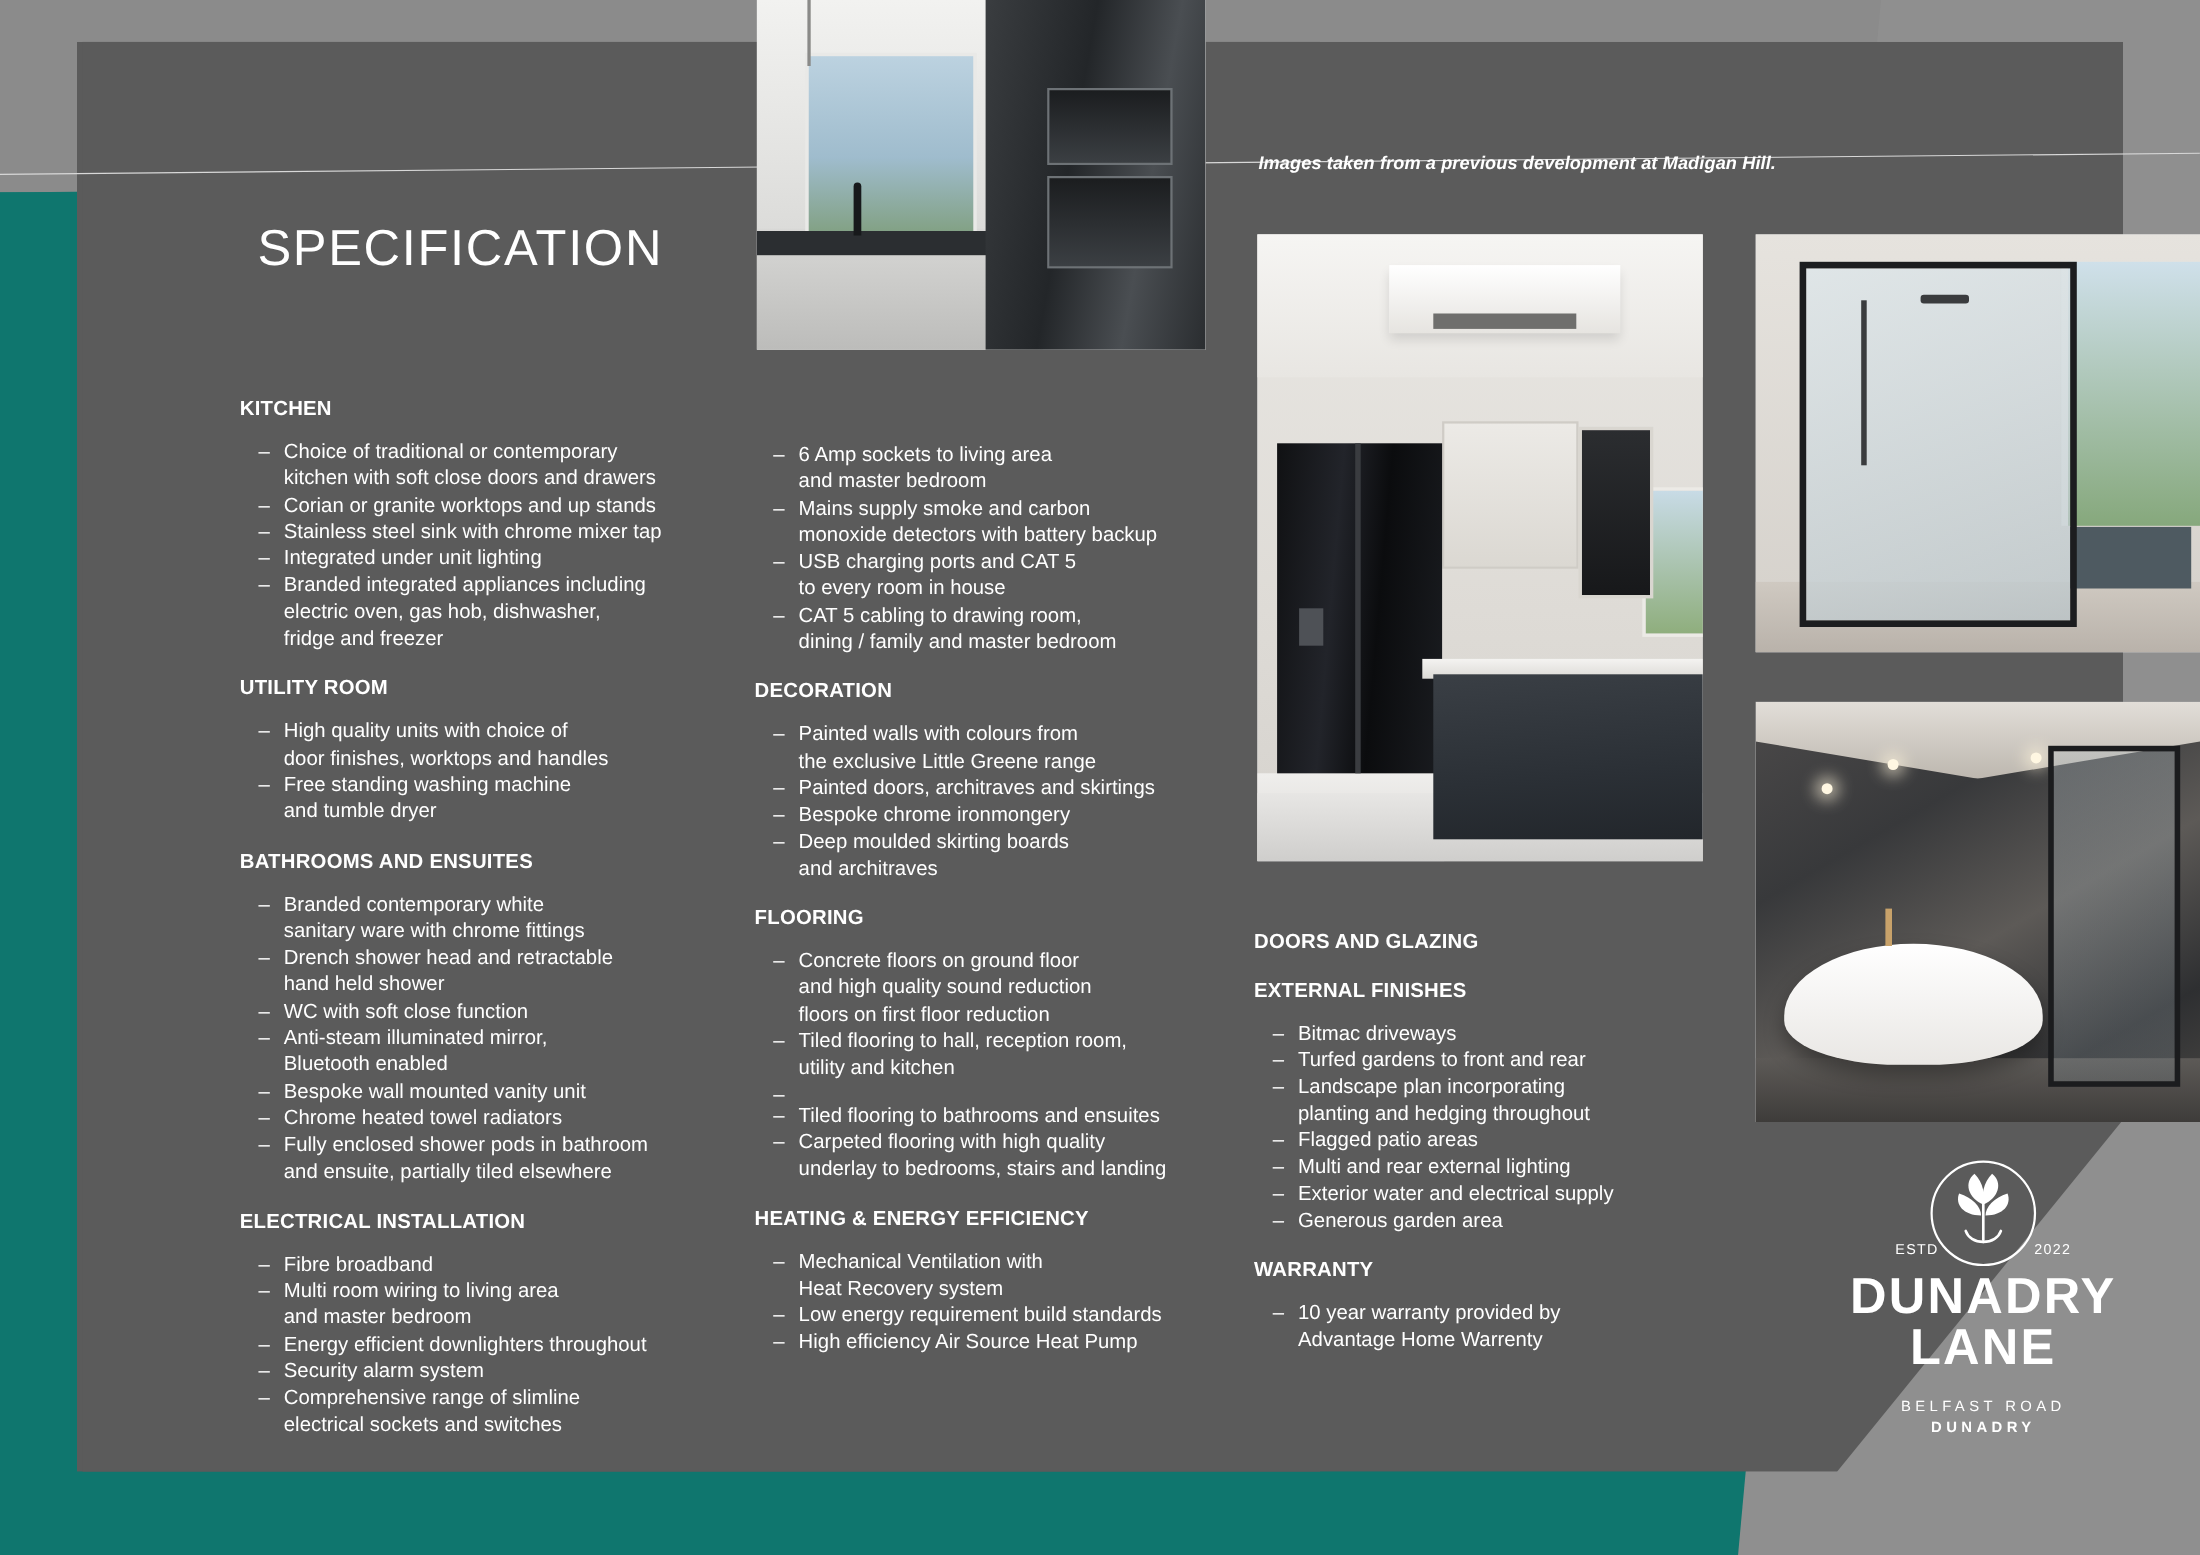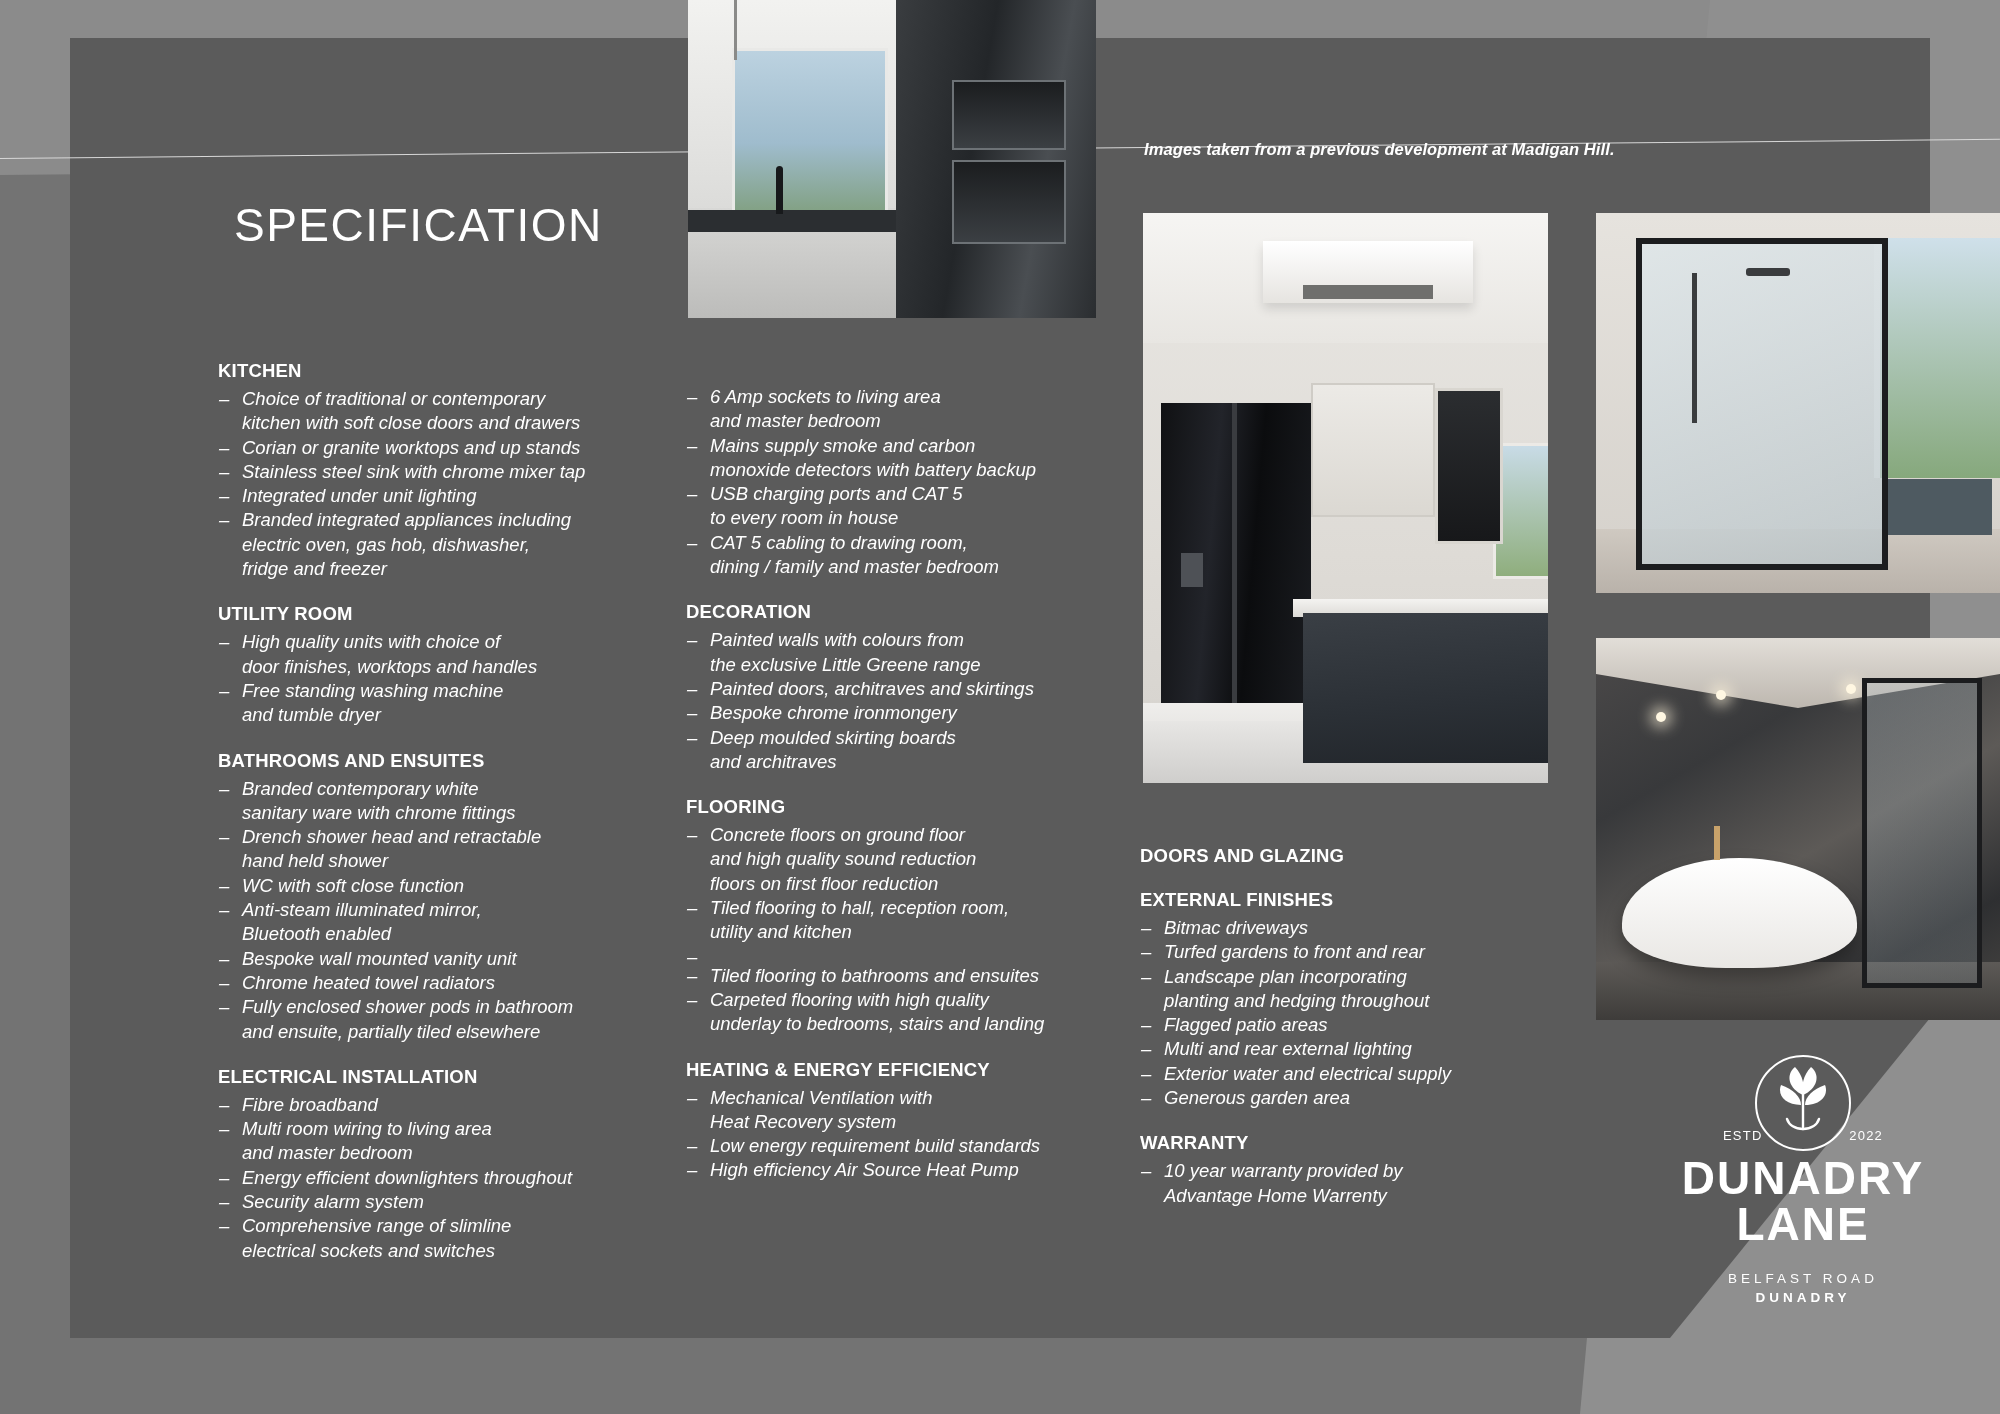--- a/index.html
+++ b/index.html
@@ -12,21 +12,21 @@
     height: 1414px;
     position: relative;
     font-family: "Liberation Sans", sans-serif;
     overflow: hidden;
   }
 
   
   .page {
     position: absolute;
     inset: 0;
-    background: #737373;
+    background: #0f766e;
   }
   .panel-dark {
     position: absolute;
     left: 70px;
     top: 38px;
     width: 1860px;
     height: 1300px;
     background: #5b5b5b;
     clip-path: polygon(0 0, 1860px 0, 1860px 980px, 1600px 1300px, 0 1300px);
   }
@@ -187,23 +187,22 @@
   .sec:last-child { margin-bottom: 0; }
   .sec-head {
     font-size: 18.5px;
     font-weight: bold;
     letter-spacing: .2px;
     margin-bottom: 5px;
     color: #ffffff;
   }
   ul.items {
     list-style: none;
-    margin: 0;
+    margin: 16px;
     padding: 0;
-    font-style: italic;
   }
   ul.items li {
     position: relative;
     padding-left: 24px;
     font-size: 18.5px;
     line-height: 24.3px;
     color: #ffffff;
     margin-bottom: 0px;
     white-space: pre-line;
   }

